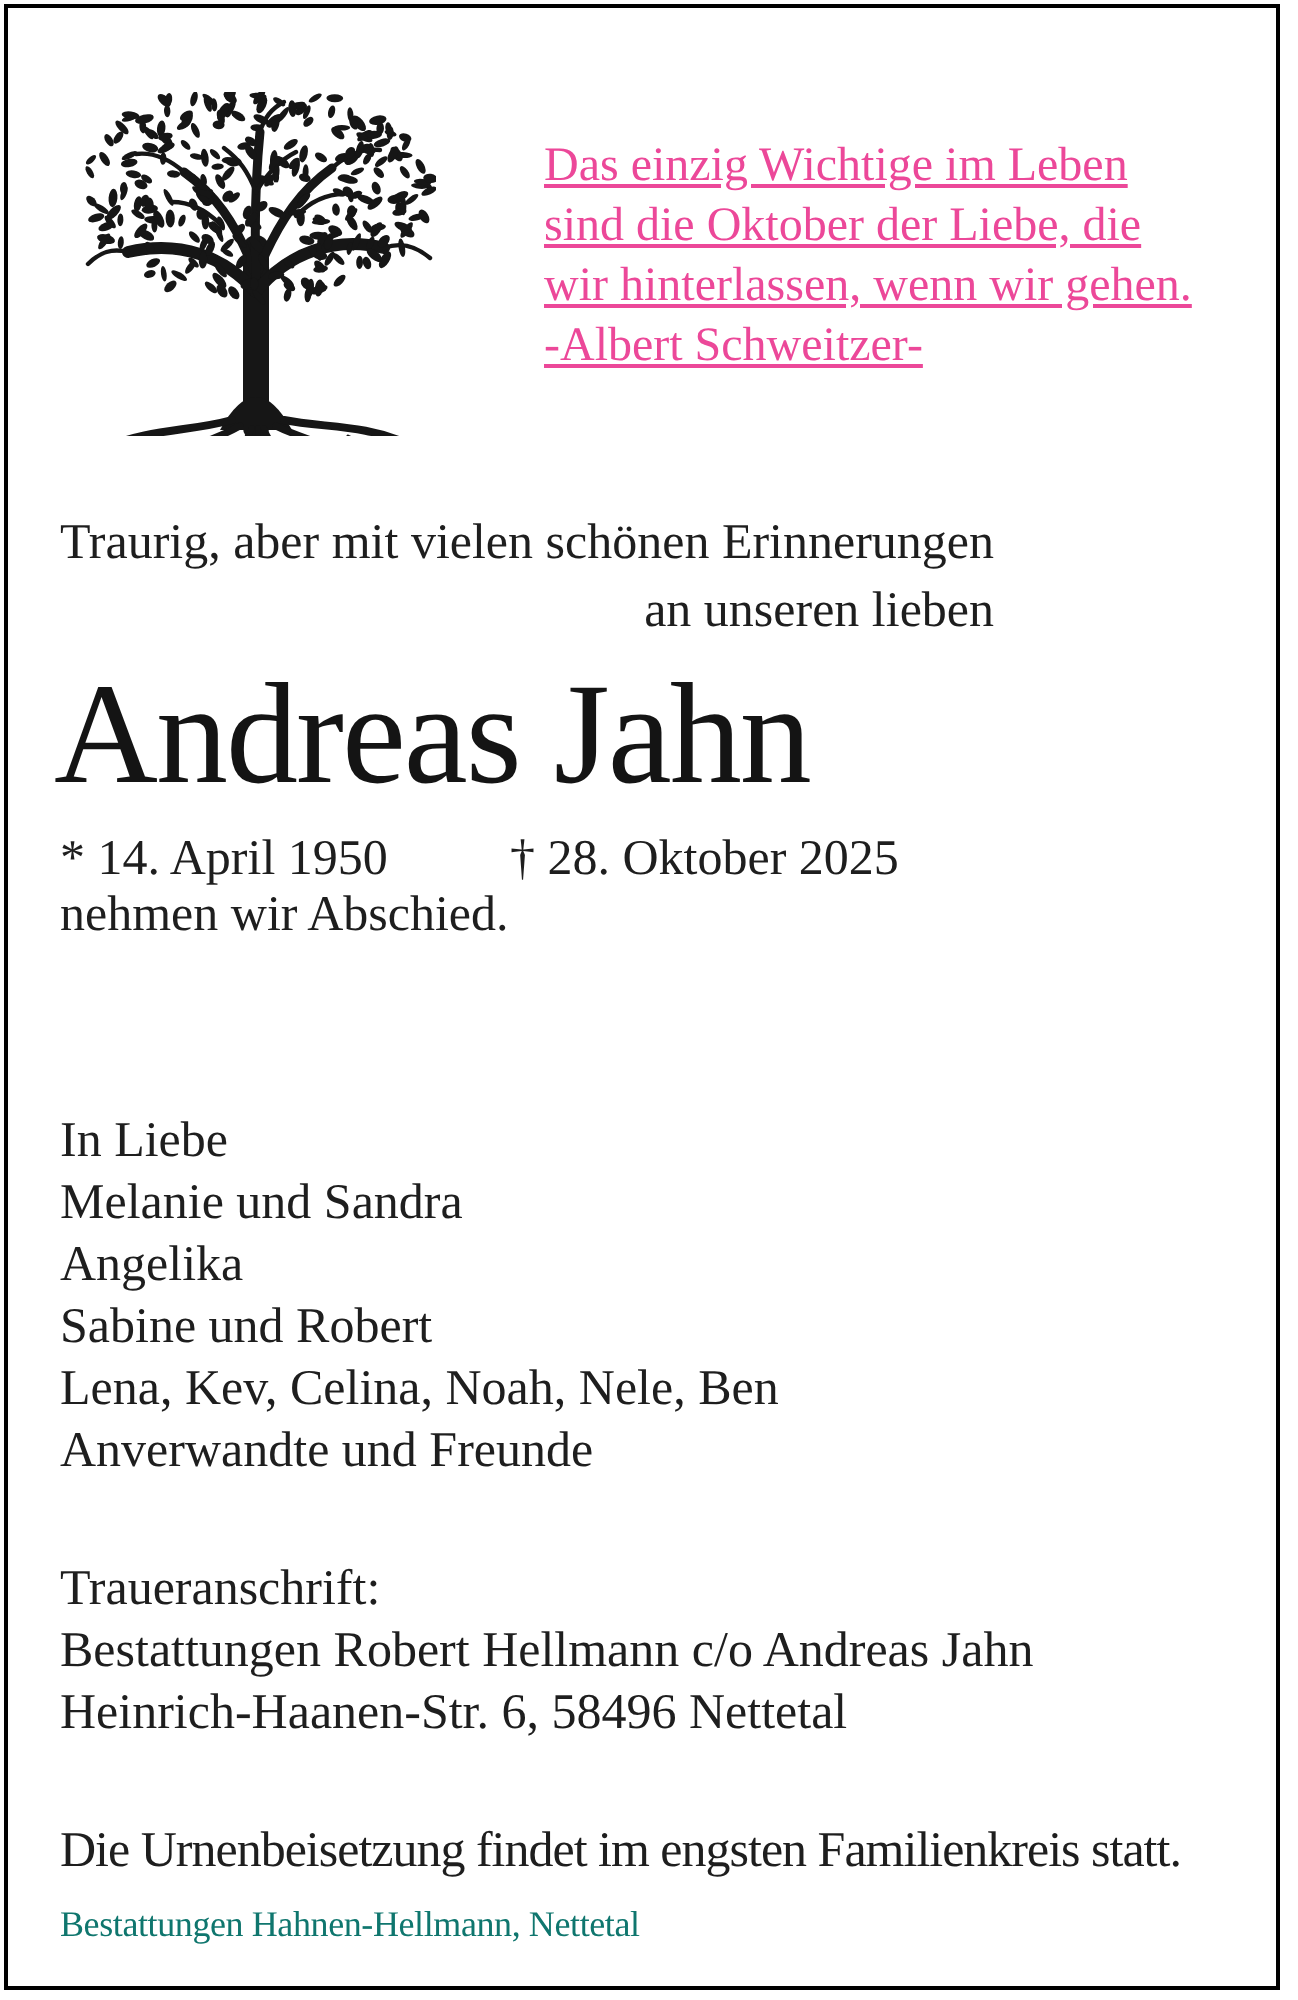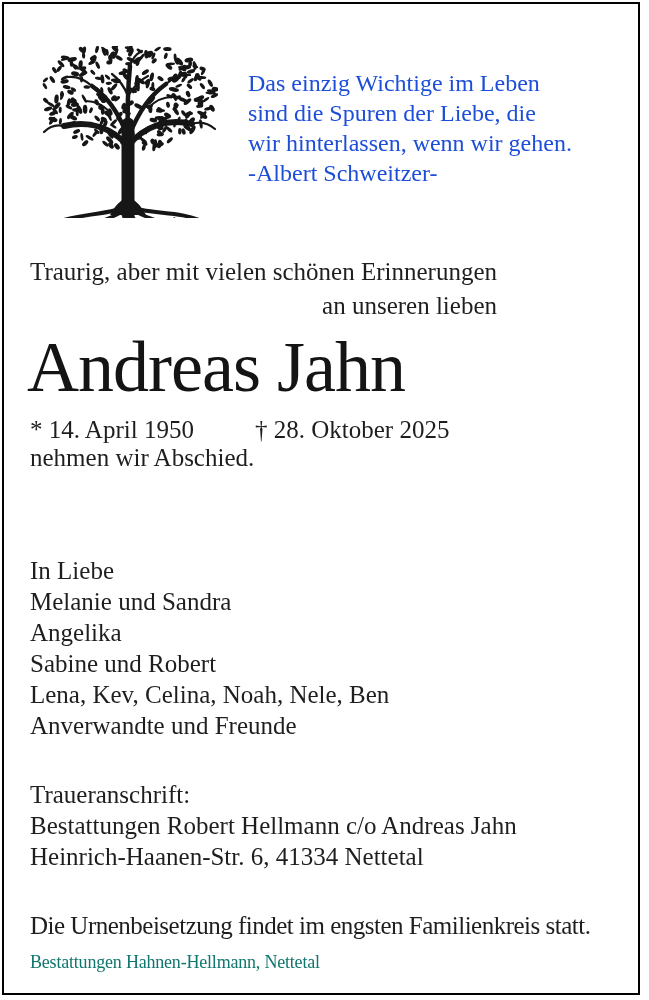--- a/index.html
+++ b/index.html
@@ -19,23 +19,24 @@
   }
   .tree{
     position:absolute;
     left:40px;top:46px;
     width:178px;height:172px;
   }
   .tree path{stroke:#161616;fill:none;stroke-linecap:round;}
   .tree .fill{fill:#161616;stroke:none;}
   .tree ellipse{fill:#161616;}
   .quote{
-    position:absolute;left:248px;top:68px;
-    font-size:24px;line-height:30px;color:#1d4ed8;
+    position:absolute;left:272px;top:68px;
+    font-size:24px;line-height:30px;color:#ec4899;
     white-space:nowrap;
+    text-decoration:underline;
   }
   .intro{
     position:absolute;left:30px;top:255px;
     font-size:25px;line-height:34px;white-space:nowrap;text-align:right;
   }
   .name{
     position:absolute;left:27px;top:327px;margin:0;
     font-size:72px;line-height:80px;font-weight:400;
     letter-spacing:-1px;white-space:nowrap;color:#141414;text-align:center;
   }
@@ -374,21 +375,21 @@
         <ellipse cx="97.7" cy="15.8" rx="4.2" ry="2.0" transform="rotate(101 97.7 15.8)"></ellipse>
         <ellipse cx="29.0" cy="61.1" rx="3.8" ry="1.6" transform="rotate(31 29.0 61.1)"></ellipse>
         <ellipse cx="67.1" cy="6.4" rx="3.3" ry="1.5" transform="rotate(85 67.1 6.4)"></ellipse>
         <ellipse cx="61.5" cy="84.0" rx="4.3" ry="2.1" transform="rotate(273 61.5 84.0)"></ellipse>
         <ellipse cx="154.3" cy="18.2" rx="3.1" ry="1.6" transform="rotate(261 154.3 18.2)"></ellipse>
       </g>
   </svg>
 
   <div class="quote">
     <div>Das einzig Wichtige im Leben</div>
-    <div>sind die Spuren der Liebe, die</div>
+    <div>sind die Oktober der Liebe, die</div>
     <div>wir hinterlassen, wenn wir gehen.</div>
     <div>-Albert Schweitzer-</div>
   </div>
 
   <div class="intro">
     <div>Traurig, aber mit vielen schönen Erinnerungen</div>
     <div>an unseren lieben</div>
   </div>
 
   <h1 class="name">Andreas Jahn</h1>
@@ -405,19 +406,19 @@
     <div>Melanie und Sandra</div>
     <div>Angelika</div>
     <div>Sabine und Robert</div>
     <div>Lena, Kev, Celina, Noah, Nele, Ben</div>
     <div>Anverwandte und Freunde</div>
   </div>
 
   <div class="condolence">
     <div>Traueranschrift:</div>
     <div>Bestattungen Robert Hellmann c/o Andreas Jahn</div>
-    <div>Heinrich-Haanen-Str. 6, 41334 Nettetal</div>
+    <div>Heinrich-Haanen-Str. 6, 58496 Nettetal</div>
   </div>
 
   <div class="funeral-note">Die Urnenbeisetzung findet im engsten Familienkreis statt.</div>
 
   <div class="funeral-home">Bestattungen Hahnen-Hellmann, Nettetal</div>
 </div>
 
 </body></html>

